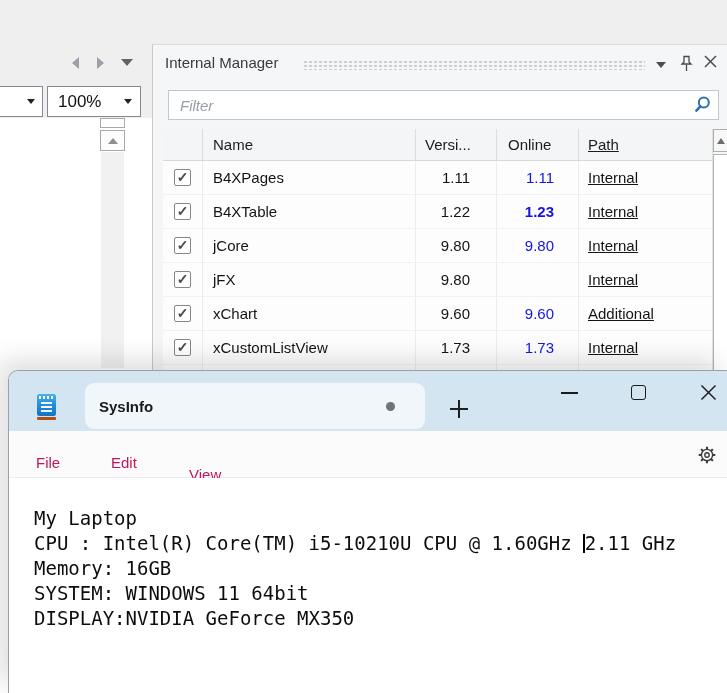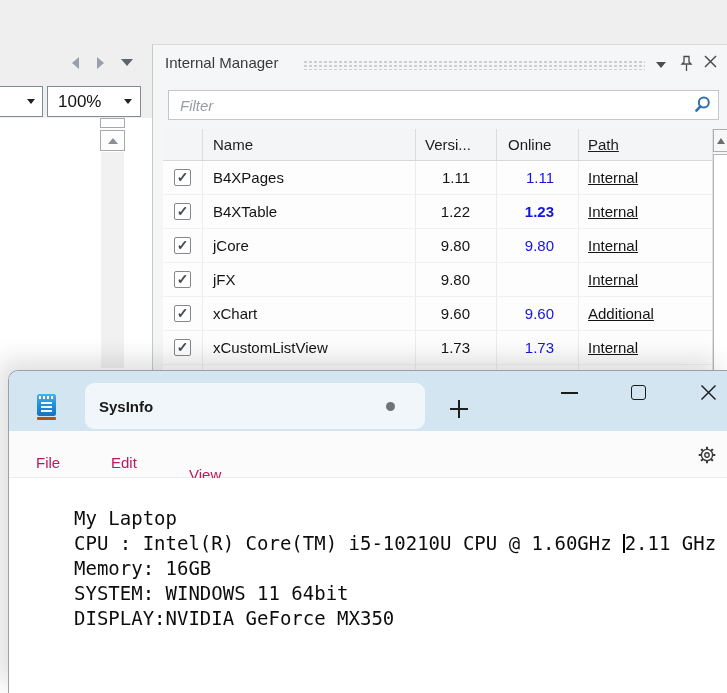--- a/index.html
+++ b/index.html
@@ -114,21 +114,21 @@
   }
   .menu-item { position:absolute; font-size:15px; color:#be185d; }
   .menu-item:nth-of-type(1) { left:27px; }
   .menu-item:nth-of-type(2) { left:102px; }
   .menu-item:nth-of-type(3) { left:180px;margin-top:12px; }
   .np-gear { position:absolute; left:688px; top:14px; }
   .np-content {
     position:absolute; left:0; top:107px; right:0; bottom:0; background:#fff;
     padding:28px 0 0 25px; font:19px/25px "DejaVu Sans Mono", monospace; color:#0d0d0d;
   }
-  .np-line { white-space:pre;margin-left:40px; }
+  .np-line { white-space:pre; }
   .caret { display:inline-block; width:1.6px; height:19px; background:#000; vertical-align:-3px; }
 </style>
 </head>
 <body>
 
 <div class="root">
 
   <div class="editor">
     <div class="code-line">
   <span class="tok" style="color: rgb(198, 35, 198);">4)</span>

